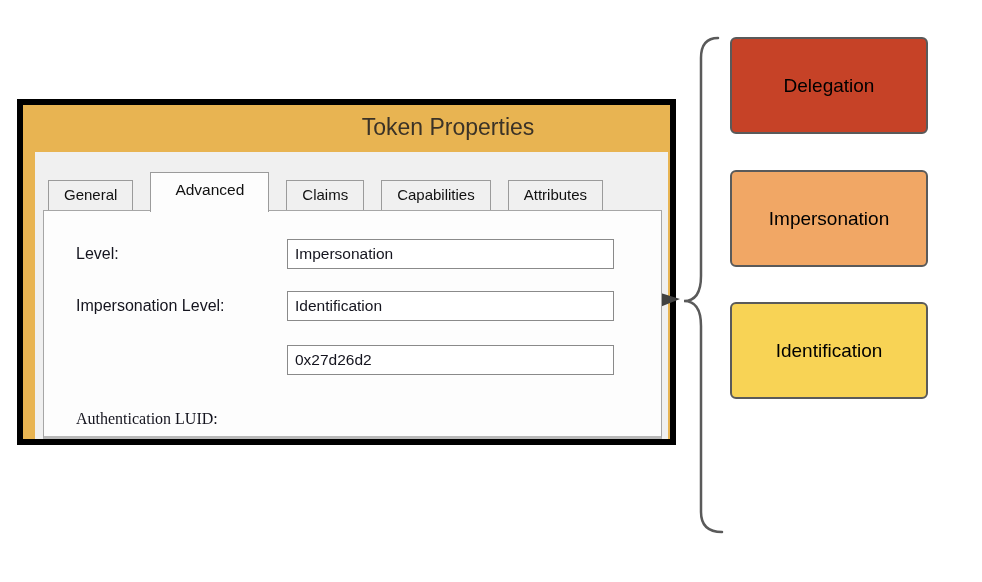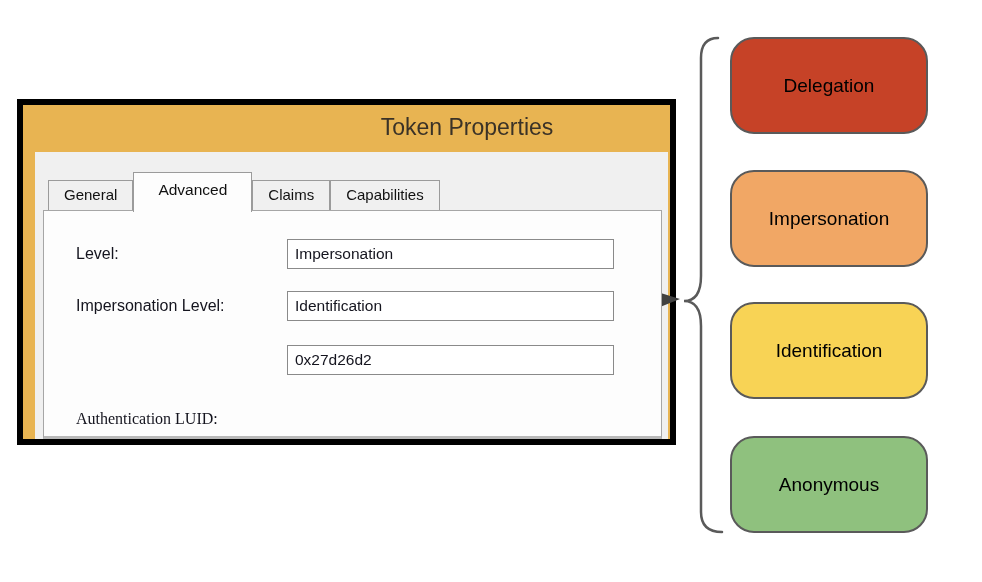--- a/index.html
+++ b/index.html
@@ -19,21 +19,20 @@
     position: absolute;
     left: 17px; top: 99px;
     width: 659px; height: 346px;
     border: 6px solid #000000;
     background: #e8b452;
   }
   .titlebar {
     position: absolute;
     left: 0; top: 0; height: 44px;
     width: 647px;
-    margin-left: 19px;
   }
   .titlebar-text {
     position: absolute;
     left: 200px; top: 0; width: 450px; height: 44px;
     line-height: 44px;
     text-align: center;
     font-size: 23px;
     color: #3a3227;
   }
   .client {
@@ -45,21 +44,21 @@
     position: absolute;
     left: 13px; top: 18px; right: 4px; height: 40px;
     display: flex;
     align-items: flex-end;
     z-index: 3;
   }
   .tab {
     height: 30px;
     line-height: 28px;
     padding: 0 15px;
-    margin-right: 0;
+    margin-right: 17px;
     background: #f0f0f0;
     border: 1px solid #9b9b9b;
     border-bottom: none;
     font-size: 15px;
     color: #111111;
     white-space: nowrap;
     cursor: default;
   }
   .tab.active {
     height: 40px;
@@ -110,21 +109,21 @@
   .arrow-svg { position: absolute; left: 613px; top: 288px; }
   .brace-svg { position: absolute; left: 668px; top: 24px; }
 
   
   .level-box {
     position: absolute;
     left: 730px;
     width: 198px;
     height: 97px;
     border: 2.5px solid #5a5a5a;
-    border-radius: 24px;
+    border-radius: 6px;
     display: flex;
     align-items: center;
     justify-content: center;
     font-size: 19px;
     color: #000000;
   }
   .level-0 { top: 37px; }
   .level-1 { top: 170px; }
   .level-2 { top: 302px; }
   .level-3 { top: 436px; }
@@ -139,20 +138,21 @@
       <div class="titlebar-text">Token Properties</div>
     </div>
 
     <div class="client">
 
       <div class="tabrow">
         <div class="tab">General</div>
         <div class="tab active">Advanced</div>
         <div class="tab">Claims</div>
         <div class="tab">Capabilities</div>
+        <div class="tab">Attributes</div>
       </div>
 
       <div class="tabpage">
         <div class="field-label row1">Level:</div>
         <div class="field-input row1">Impersonation</div>
 
         <div class="field-label row2">Impersonation Level:</div>
         <div class="field-input row2">Identification</div>
 
         <div class="field-input row3">0x27d26d2</div>
@@ -173,17 +173,14 @@
 
   <div class="level-box level-0" style="background-color: rgb(198, 66, 39);">
     <span>Delegation</span>
   </div>
   <div class="level-box level-1" style="background-color: rgb(241, 167, 101);">
     <span>Impersonation</span>
   </div>
   <div class="level-box level-2" style="background-color: rgb(248, 211, 85);">
     <span>Identification</span>
   </div>
-  <div class="level-box level-3" style="background-color: rgb(143, 193, 126);">
-    <span>Anonymous</span>
-  </div>
 
 </div>
 
 </body></html>

